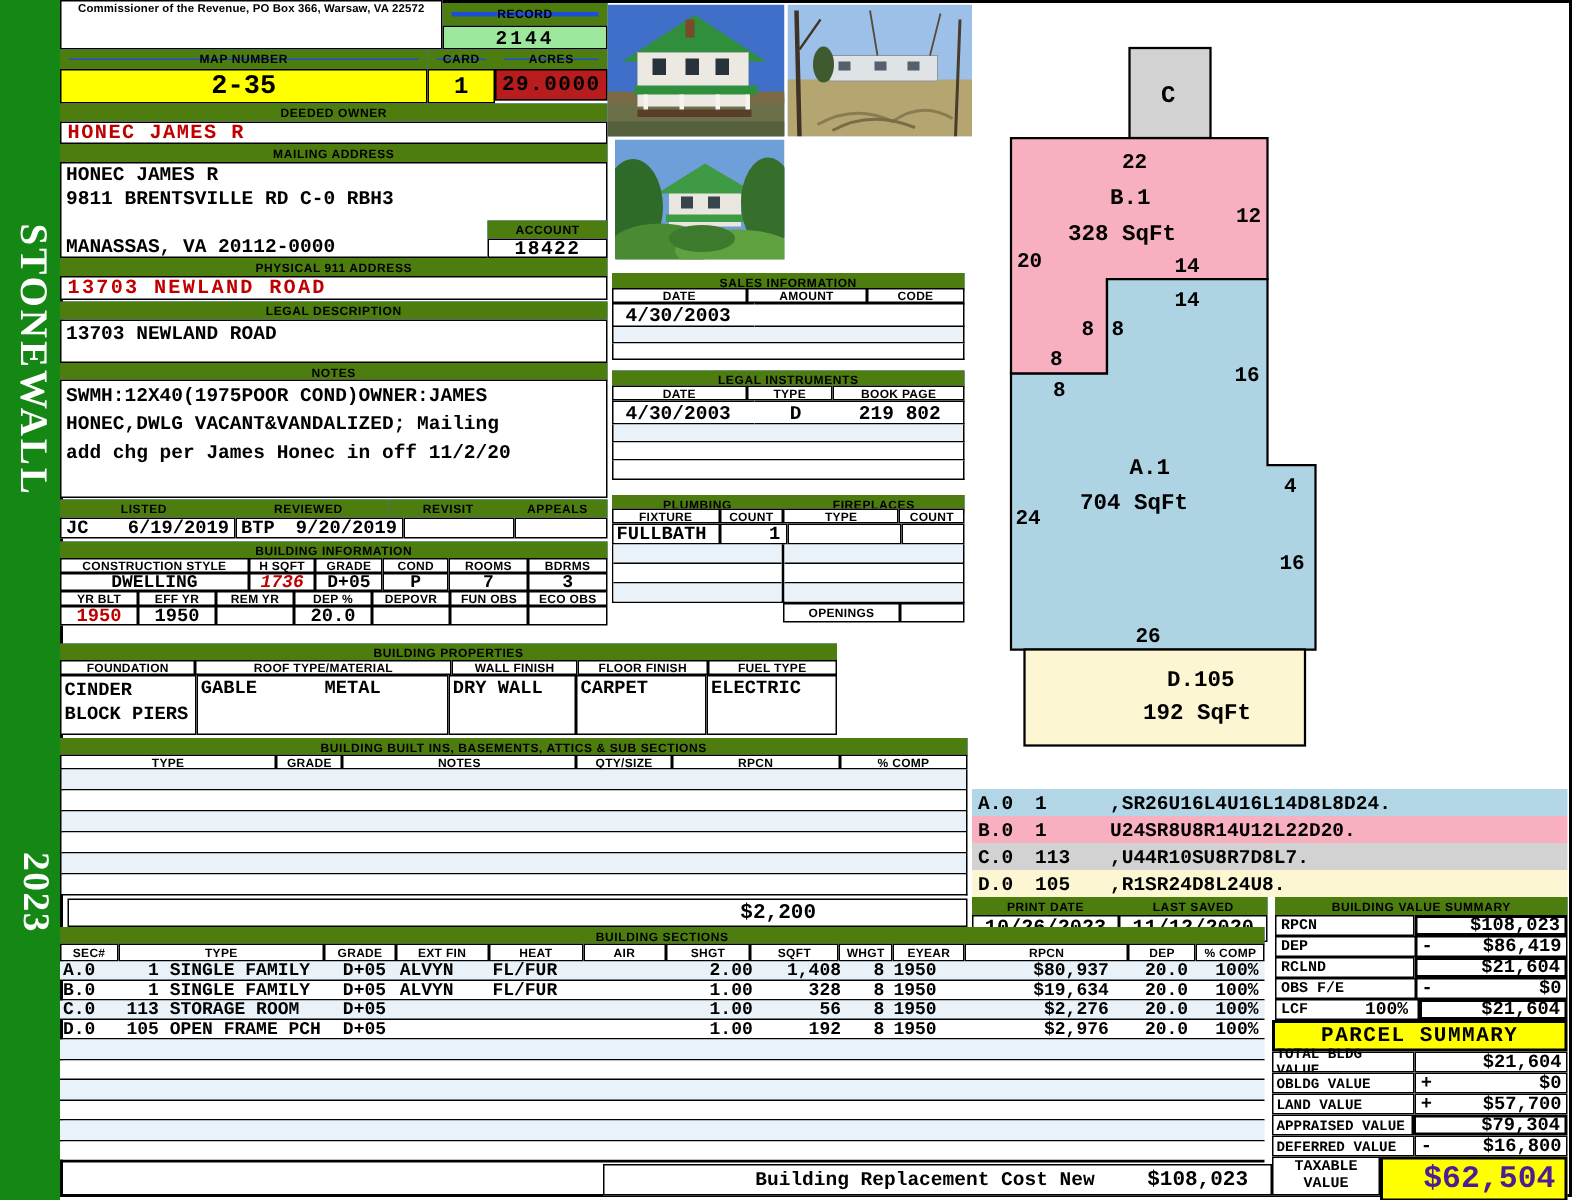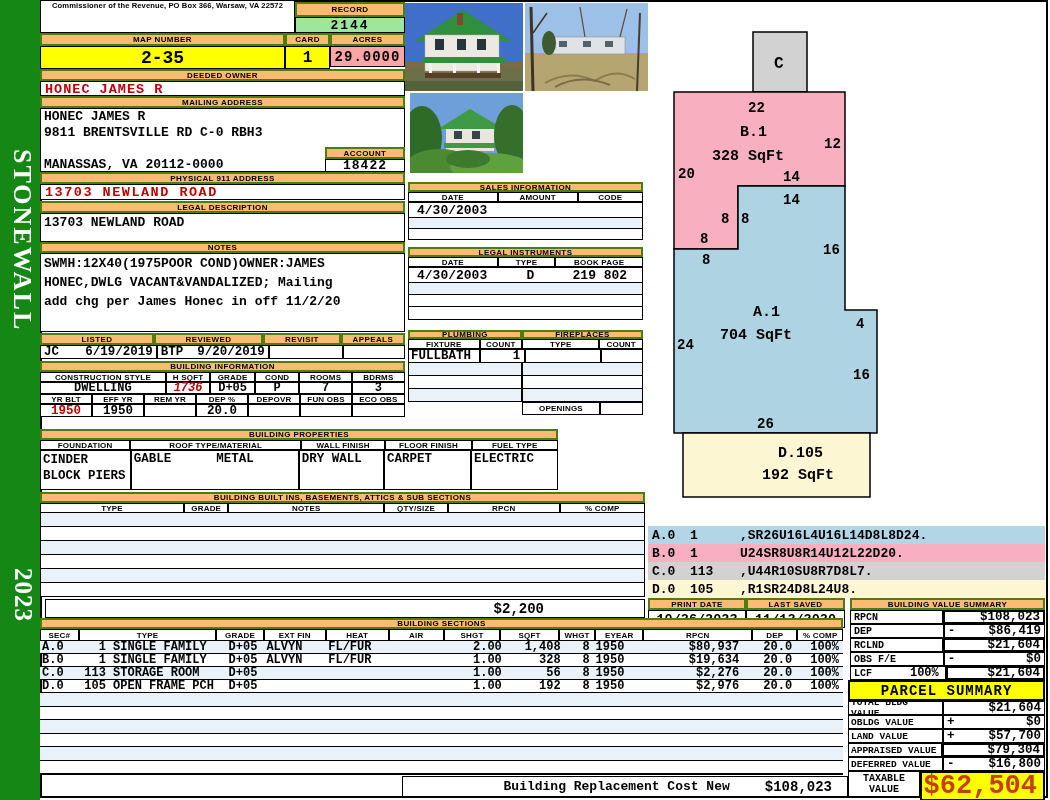--- a/index.html
+++ b/index.html
@@ -1,18 +1,18 @@
 <!DOCTYPE html>
 <html><head>
 <meta charset="utf-8">
 <style>
   html,body{margin:0;padding:0;background:#fff;}
   body{width:1050px;height:800px;position:relative;font-family:"Liberation Sans",sans-serif;color:#000;overflow:hidden;}
   .abs{position:absolute;box-sizing:border-box;}
-  .bar{background:#fdba74;border:2px solid #4d7c0f;display:flex;align-items:center;justify-content:center;
+  .bar{background:#1d4ed8;border:6px solid #4d7c0f;display:flex;align-items:center;justify-content:center;
        font:bold 8px "Liberation Sans",sans-serif;letter-spacing:.4px;}
   .hcell{background:#fff;border:1px solid #000;display:flex;align-items:center;justify-content:center;
        font:bold 8px "Liberation Sans",sans-serif;letter-spacing:.2px;}
   .box{border:1px solid #000;background:#fff;}
   .mono{font-family:"Liberation Mono","DejaVu Sans Mono",monospace;font-weight:bold;}
   .red{color:#c00000;}
   .row{display:flex;}
   .vcell{border:1px solid #000;background:#fff;display:flex;align-items:center;justify-content:center;
         font-family:"Liberation Mono","DejaVu Sans Mono",monospace;font-weight:bold;}
   .stripeA{background:#e9f2f8;}
@@ -34,21 +34,21 @@
   <div style="font:bold 7.6px 'Liberation Sans',sans-serif;text-align:center;letter-spacing:.1px;">Commissioner of the Revenue, PO Box 366, Warsaw, VA 22572</div>
 </div>
 <div class="abs bar" style="left:295px;top:2px;width:110px;height:15px;">RECORD</div>
 <div class="abs vcell mono" style="left:295px;top:17px;width:110px;height:16px;background:#9ce79c;font-size:13px;letter-spacing:2px;">2144</div>
 
 <div class="abs bar" style="left:40px;top:33px;width:245px;height:13px;">MAP NUMBER</div>
 <div class="abs bar" style="left:285px;top:33px;width:45px;height:13px;">CARD</div>
 <div class="abs bar" style="left:330px;top:33px;width:75px;height:13px;">ACRES</div>
 <div class="abs vcell" style="left:40px;top:46px;width:245px;height:23px;background:#ffff00;font-size:18px;">2-35</div>
 <div class="abs vcell" style="left:285px;top:46px;width:45px;height:23px;background:#ffff00;font-size:16px;">1</div>
-<div class="abs vcell" style="left:330px;top:46px;width:75px;height:21px;background:#fca5a5;font-size:14px;letter-spacing:1px;">29.0000</div>
+<div class="abs vcell" style="left:330px;top:46px;width:75px;height:21px;background:#b91c1c;font-size:14px;letter-spacing:1px;">29.0000</div>
 
 <div class="abs bar" style="left:40px;top:69px;width:365px;height:12px;">DEEDED OWNER</div>
 <div class="abs box mono red" style="left:40px;top:81px;width:365px;height:15px;font-size:13.5px;padding-left:4px;letter-spacing:1px;">HONEC JAMES R</div>
 
 <div class="abs bar" style="left:40px;top:96px;width:365px;height:12px;">MAILING ADDRESS</div>
 <div class="abs box" style="left:40px;top:108px;width:365px;height:64px;">
   <div class="mono" style="font-size:13px;height:16px;padding-left:3px;">HONEC JAMES R</div>
   <div class="mono" style="font-size:13px;height:16px;padding-left:3px;">9811 BRENTSVILLE RD C-0 RBH3</div>
   <div style="height:16px;"></div>
   <div class="mono" style="font-size:13px;height:16px;padding-left:3px;">MANASSAS, VA 20112-0000</div>
@@ -492,13 +492,13 @@
   </div>
   <div class="row" style="height:14px;">
     <div class="vcell" style="width:97px;font-size:9.5px;justify-content:flex-start;padding-left:2px;">DEFERRED VALUE</div>
     <div class="vcell" style="width:100px;font-size:12.5px;justify-content:space-between;padding:0 3px;">
       <span>-</span>
         <span>$16,800</span>
     </div>
   </div>
 </div>
 <div class="abs vcell" style="left:848px;top:771px;width:72px;height:26px;font-size:10px;text-align:center;line-height:11px;white-space:normal;padding:0 10px;">TAXABLE VALUE</div>
-<div class="abs vcell" style="left:920px;top:771px;width:125px;height:30px;background:#ffff00;border-width:2px;color:#c2410c;font-size:27px;justify-content:flex-end;padding-right:6px;">$62,504</div>
+<div class="abs vcell" style="left:920px;top:771px;width:125px;height:30px;background:#ffff00;border-width:2px;color:#4c1d95;font-size:21px;justify-content:flex-end;padding-right:6px;">$62,504</div>
 
 </body></html>

